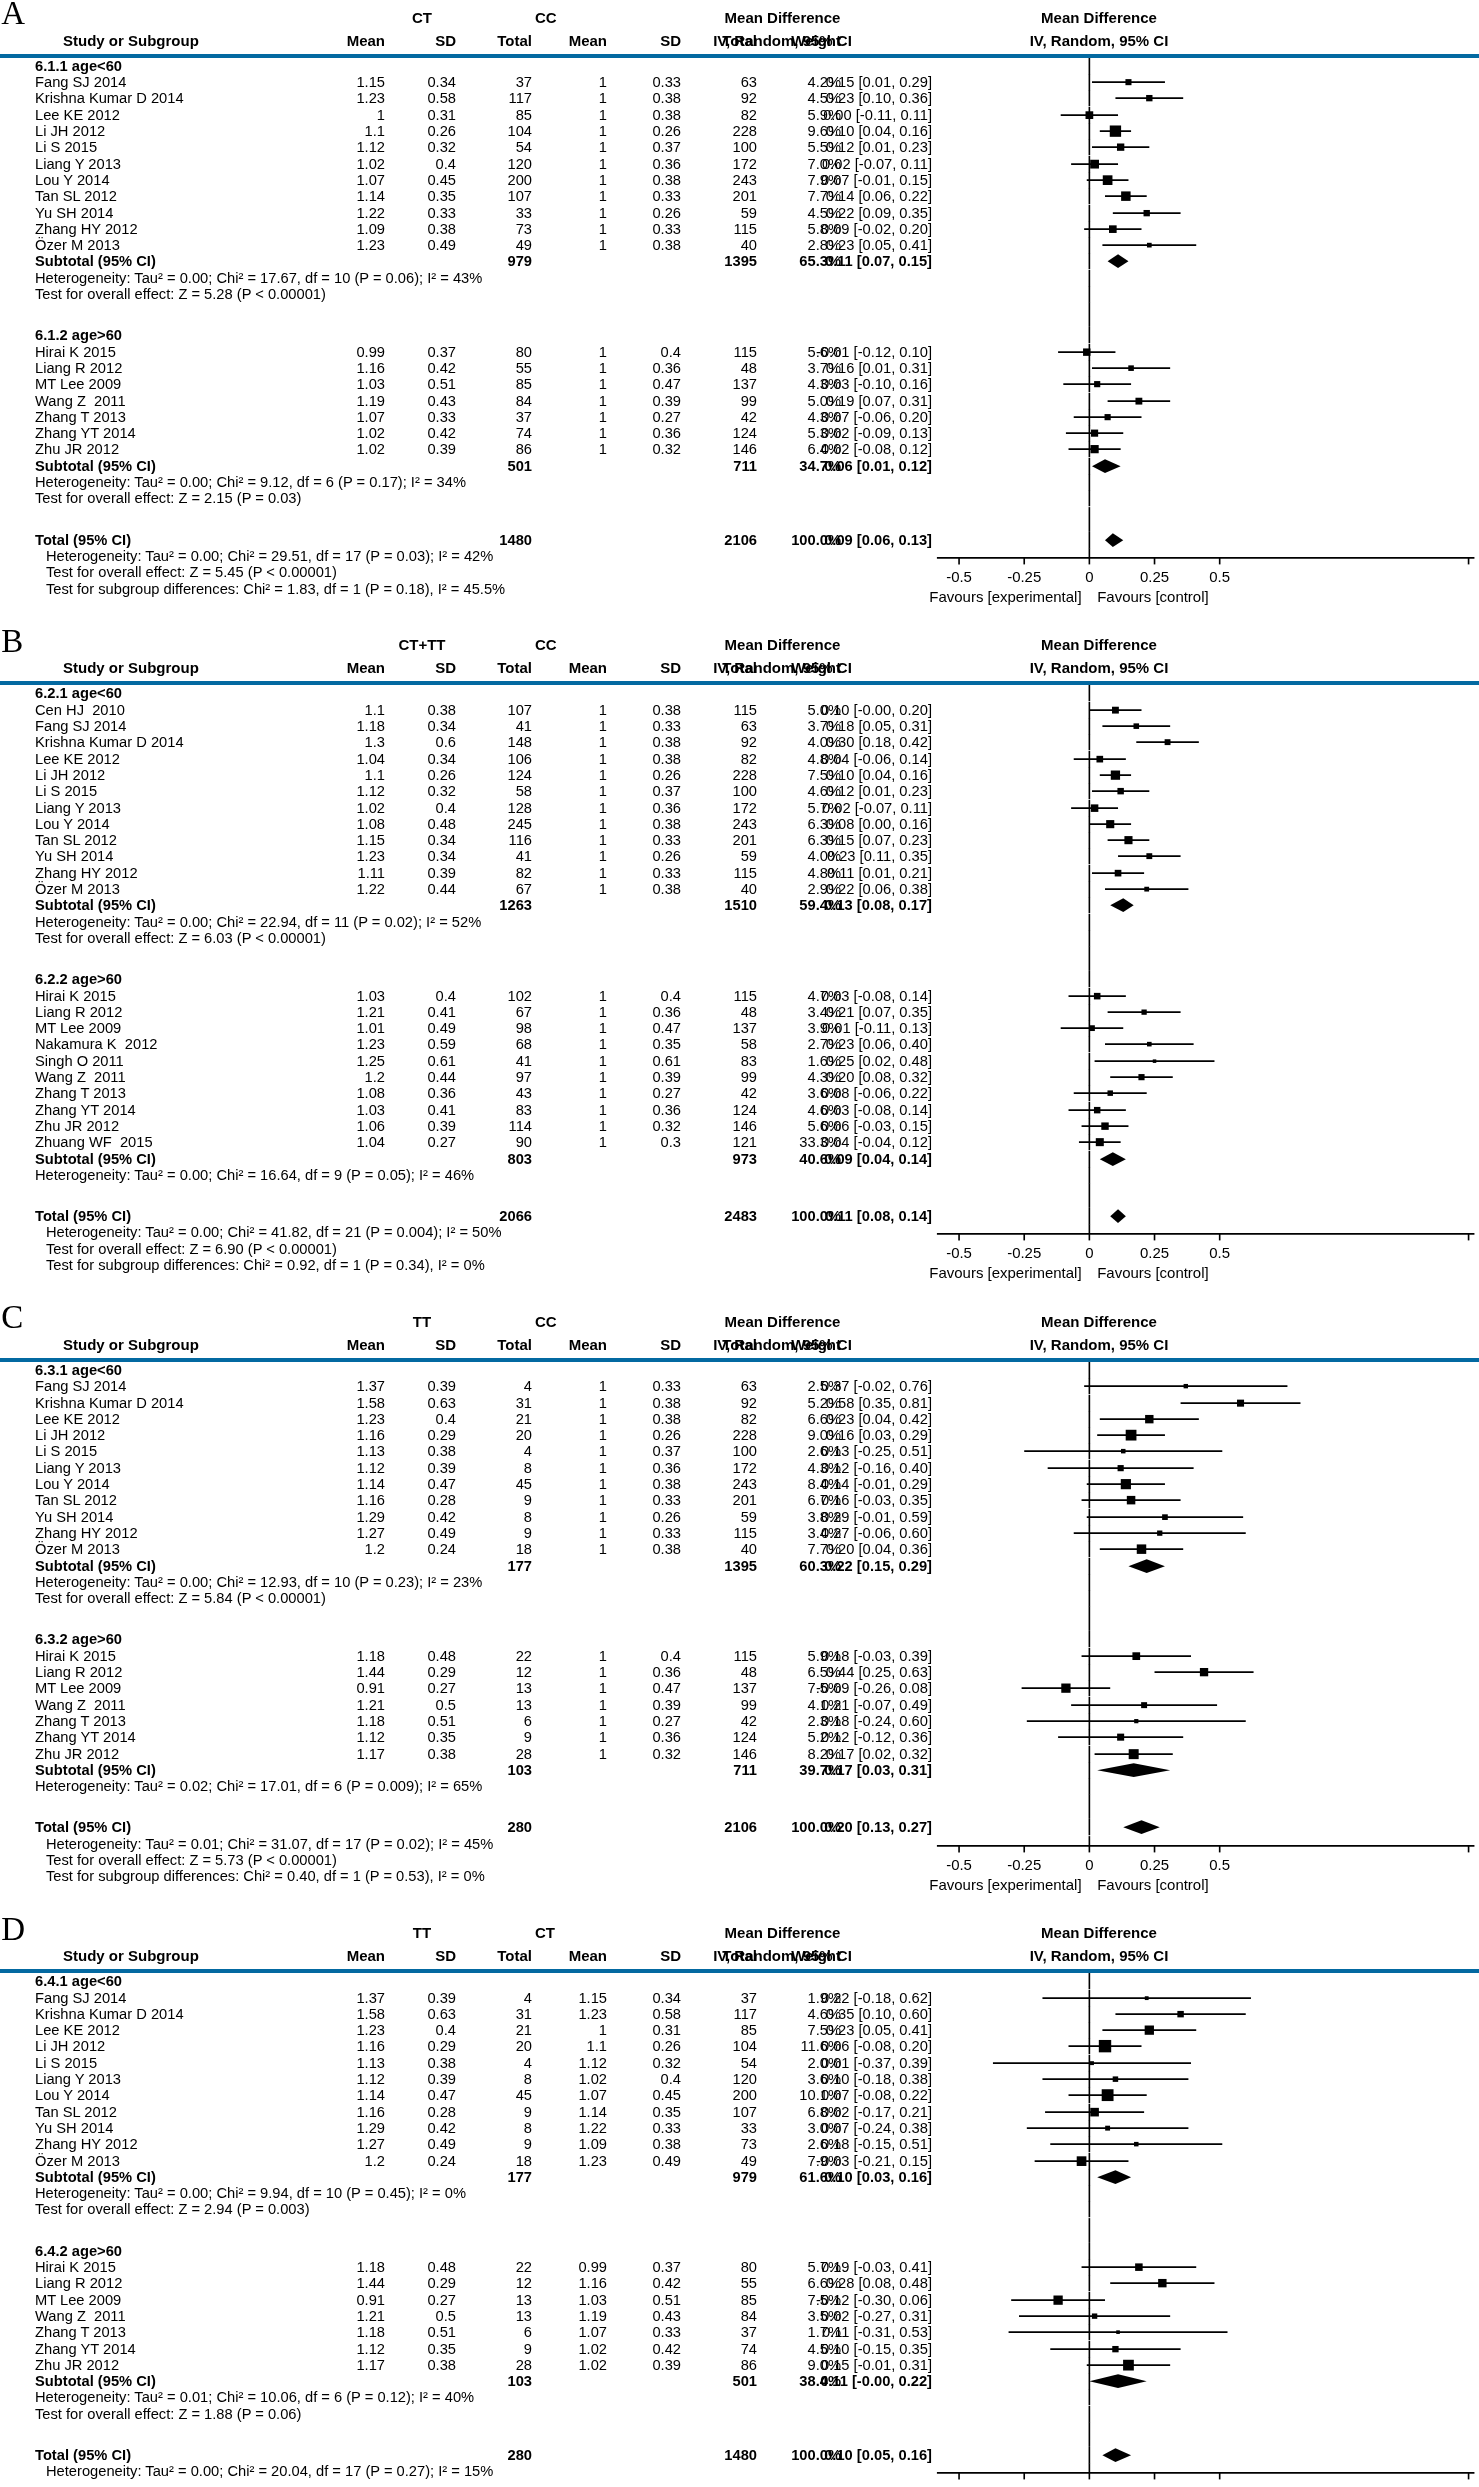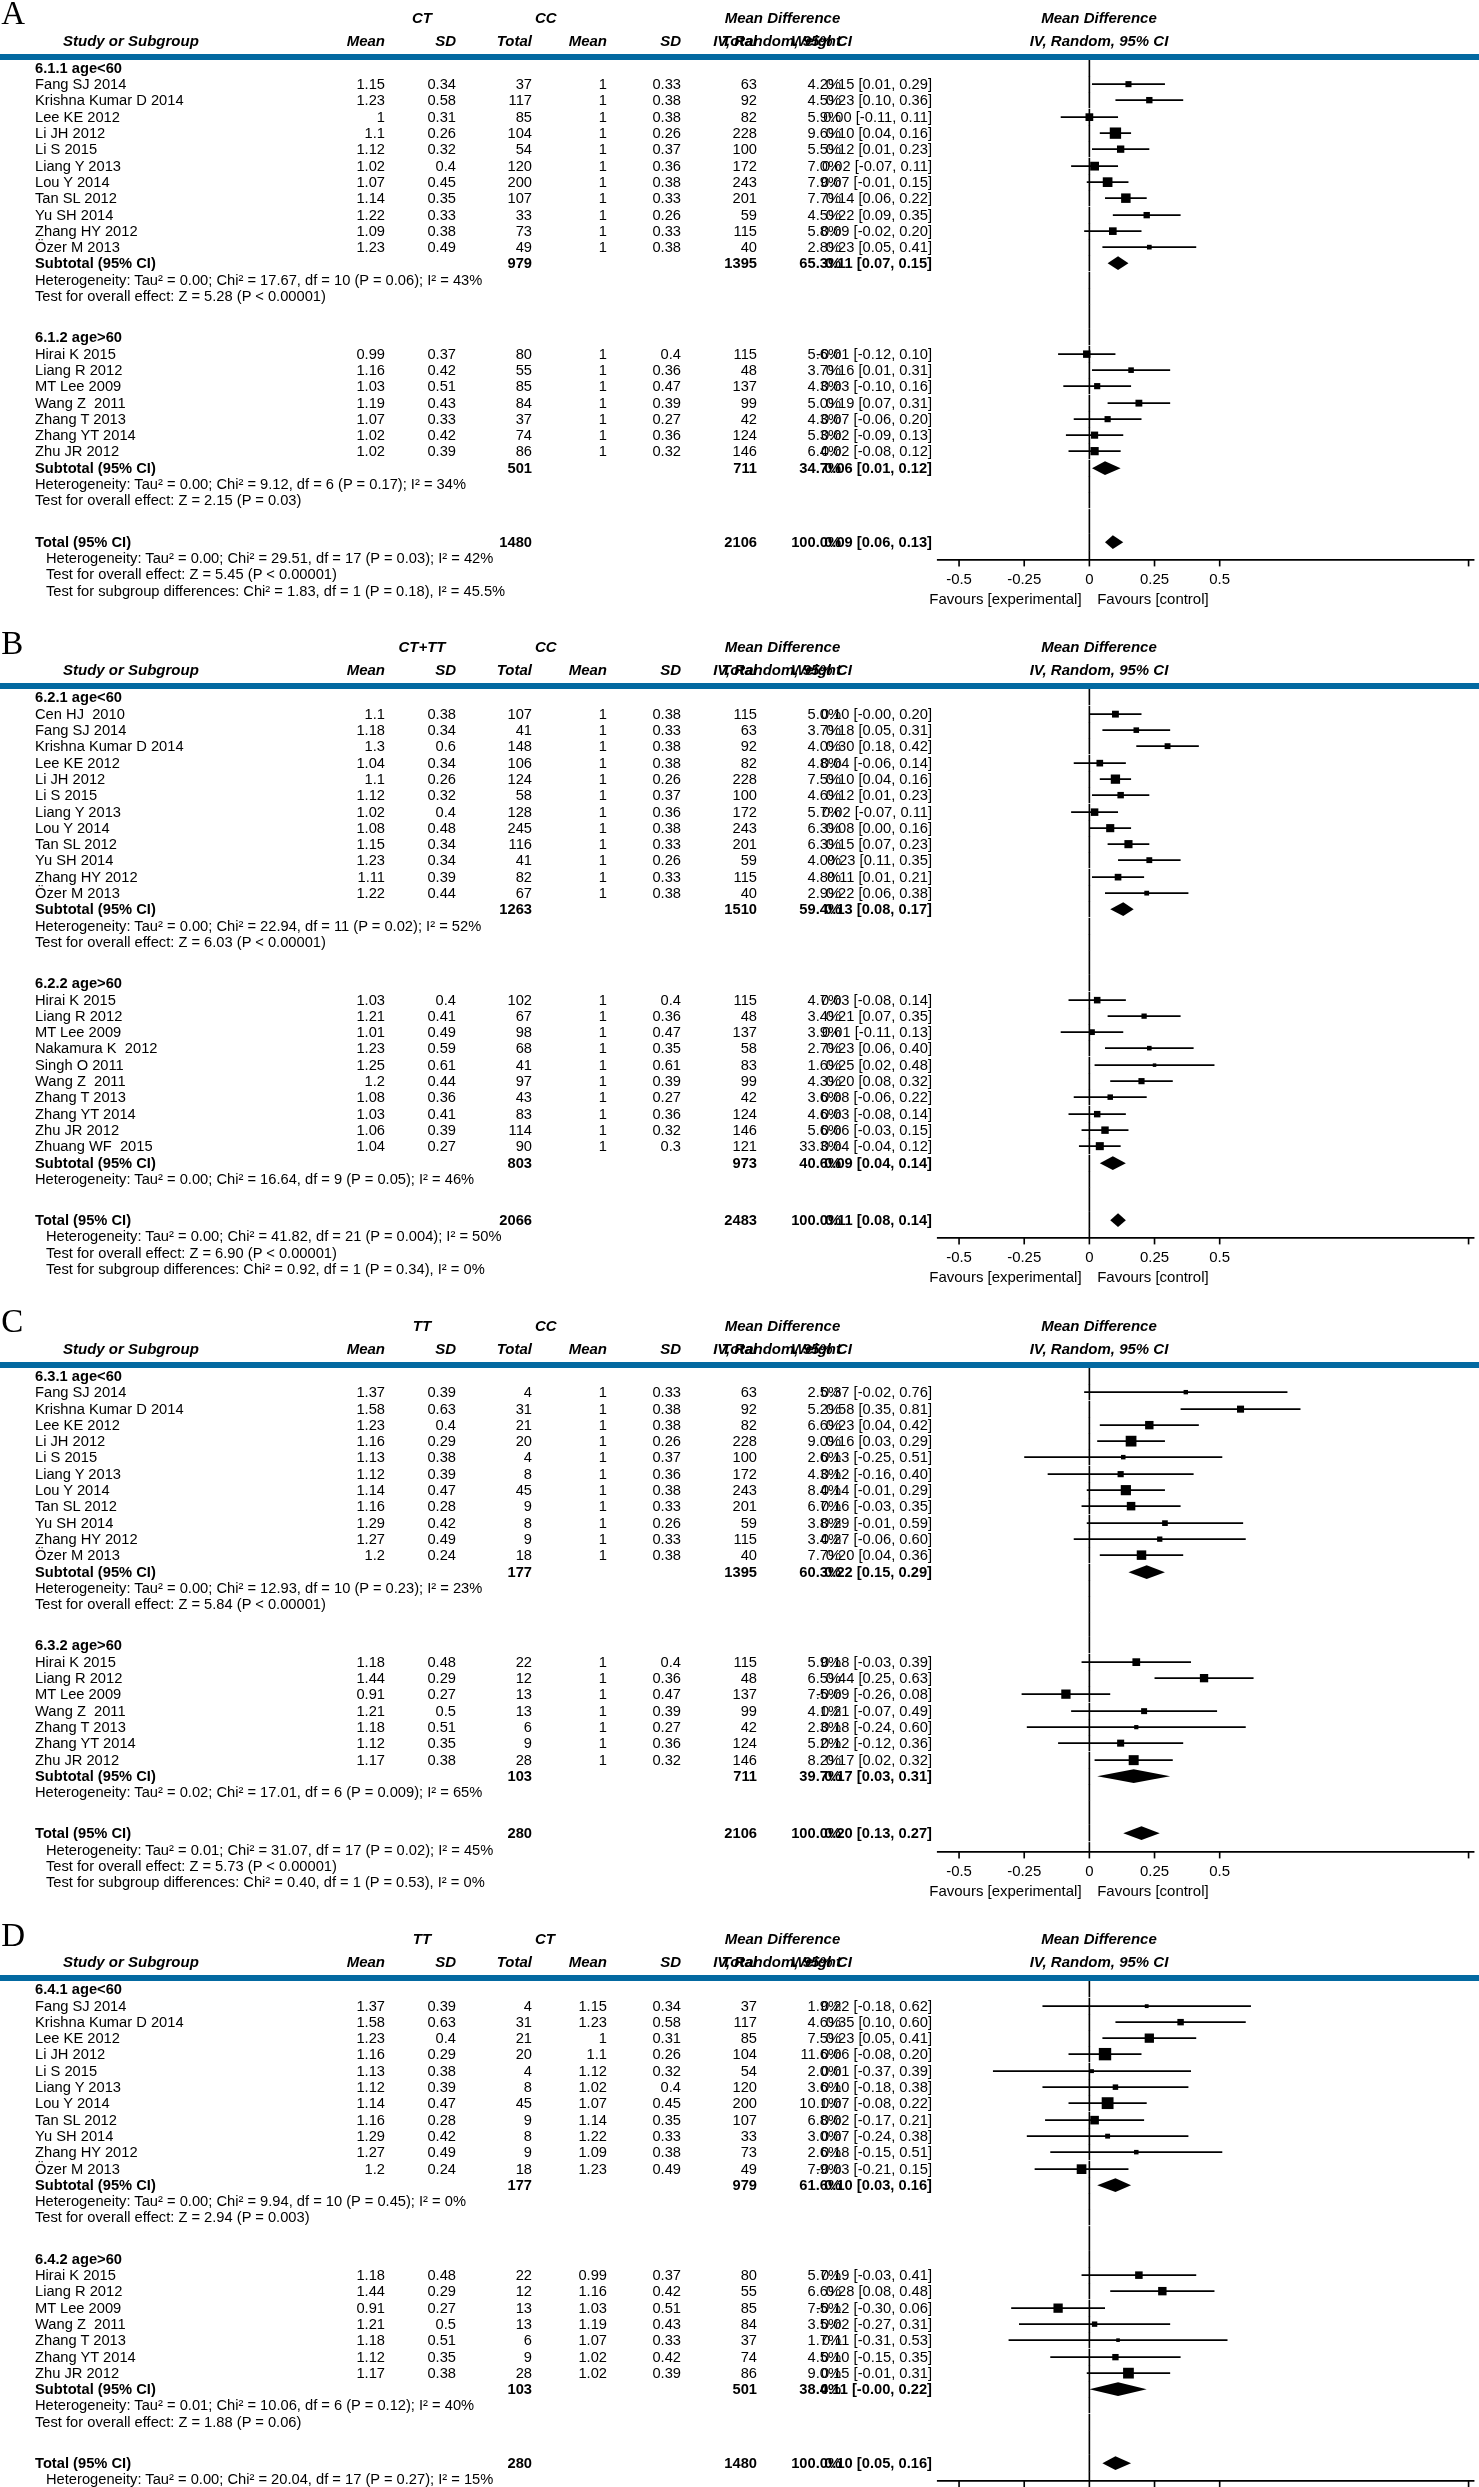--- a/index.html
+++ b/index.html
@@ -2,21 +2,21 @@
 <html style="font-size:10.4px"><head>
 <meta charset="utf-8">
 <style>
   html,body{margin:0;padding:0;background:#fff;}
   #fig{position:relative;width:1479px;background:#fff;color:#000;
        font-family:"Liberation Sans",sans-serif;}
   .panel{position:relative;padding-top:3.9px;}
   .panel + .panel{margin-top:11.7px;}
   .pletter{position:absolute;left:1.3px;top:-2.6px;font-family:"Liberation Serif",serif;
            font-size:33px;line-height:33px;color:#000;}
-  .phead{position:relative;height:50px;border-bottom:6px solid #0369a1;font-style:italic;}
+  .phead{position:relative;height:50px;border-bottom:4px solid #0369a1;}
   .hr1,.hr2{position:absolute;left:0;right:0;height:19.6px;}
   .hr1{top:3.9px;} .hr2{top:27px;}
   .hc{position:absolute;top:0;font-weight:bold;font-size:15px;line-height:19.6px;white-space:pre;}
   .h-study{left:35px;margin-left:28px;}
   .h-g1{left:313px;width:218px;text-align:center;}
   .h-g2{left:535px;width:222px;text-align:left;}
   .h-mdt{left:652px;width:261px;text-align:center;}
   .h-mdp{left:936px;width:326px;text-align:center;}
   .rows{position:relative;}
   .row{position:relative;height:16.3px;font-size:14.7px;line-height:16.3px;}

